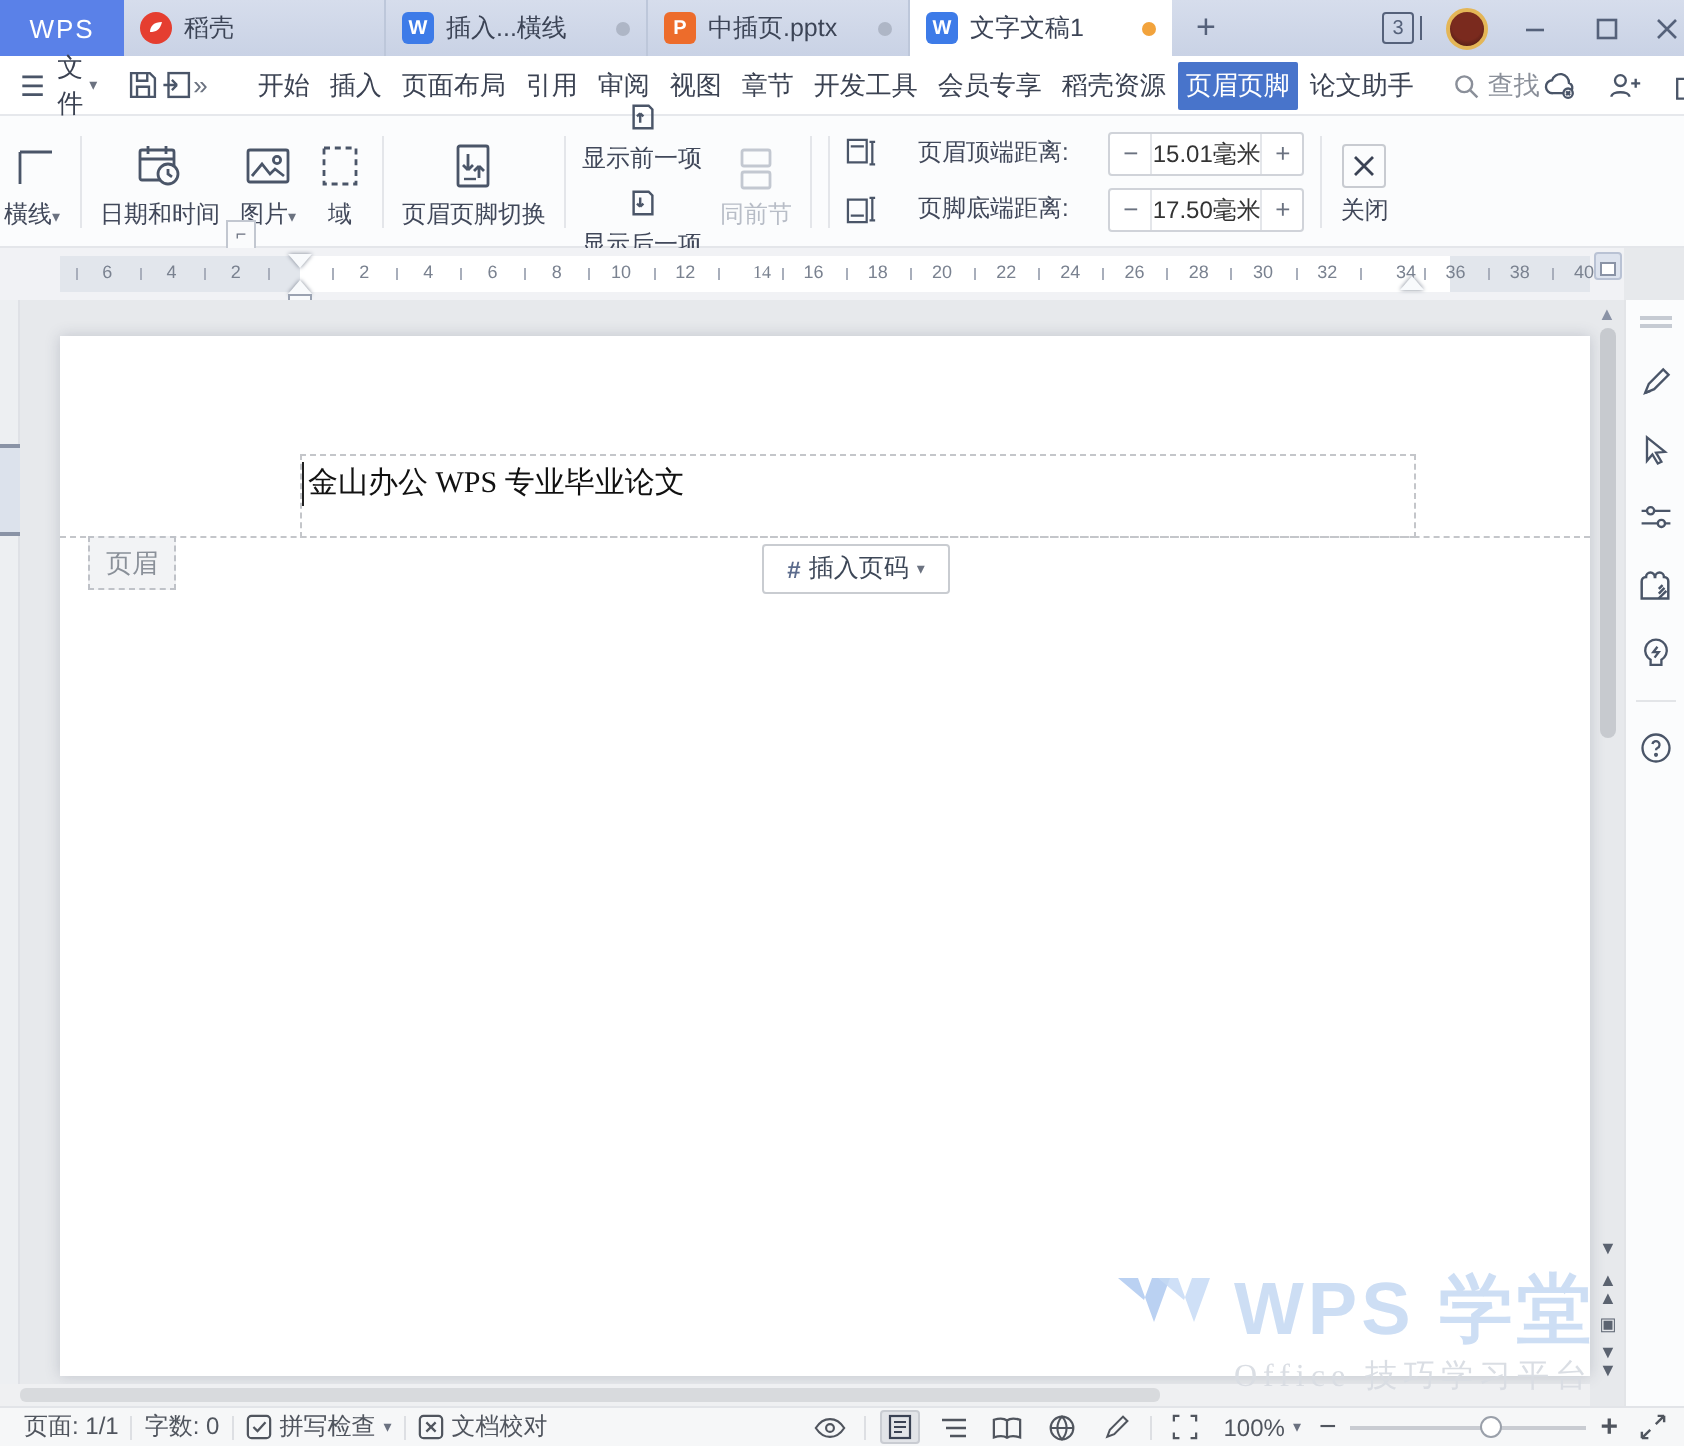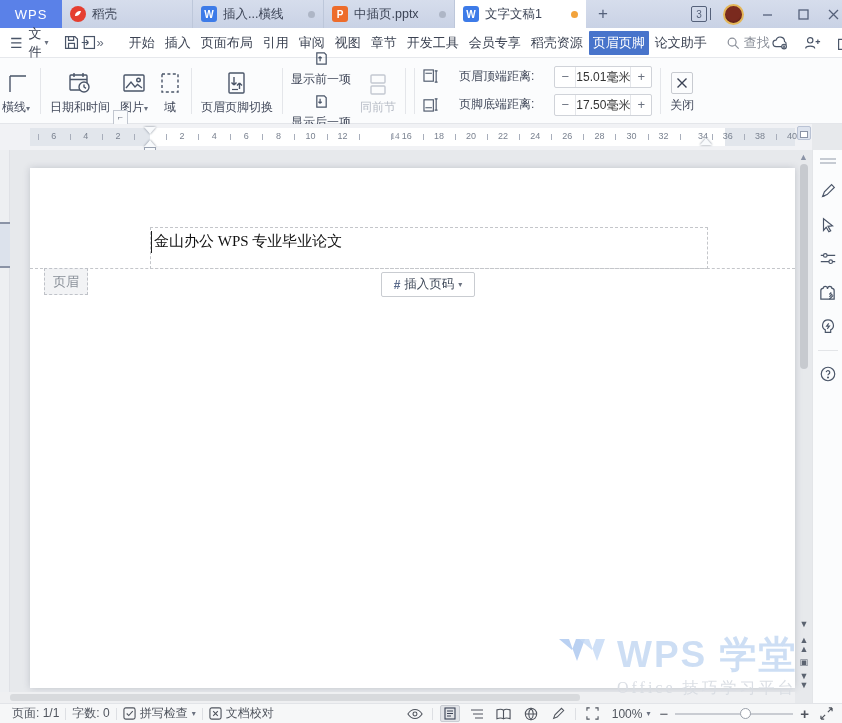--- a/index.html
+++ b/index.html
@@ -380,21 +380,21 @@
   <div>
       <div class="rlabel" style="left: 53.7px;">6</div>
       <div class="rlabel" style="left: 85.8px;">4</div>
       <div class="rlabel" style="left: 117.9px;">2</div>
       <div class="rlabel" style="left: 182.1px;">2</div>
       <div class="rlabel" style="left: 214.2px;">4</div>
       <div class="rlabel" style="left: 246.3px;">6</div>
       <div class="rlabel" style="left: 278.4px;">8</div>
       <div class="rlabel" style="left: 310.5px;">10</div>
       <div class="rlabel" style="left: 342.6px;">12</div>
-      <div class="rlabel" style="left: 395px; font-family: Liberation Serif, serif;">14</div>
+      <div class="rlabel" style="left: 381px; font-family: Liberation Serif, serif;">14</div>
       <div class="rlabel" style="left: 406.8px;">16</div>
       <div class="rlabel" style="left: 438.9px;">18</div>
       <div class="rlabel" style="left: 471px;">20</div>
       <div class="rlabel" style="left: 503.1px;">22</div>
       <div class="rlabel" style="left: 535.2px;">24</div>
       <div class="rlabel" style="left: 567.3px;">26</div>
       <div class="rlabel" style="left: 599.4px; text-align: center;">28</div>
       <div class="rlabel" style="left: 631.5px;">30</div>
       <div class="rlabel" style="left: 663.6px;">32</div>
       <div class="rlabel" style="left: 703px;">34</div>

